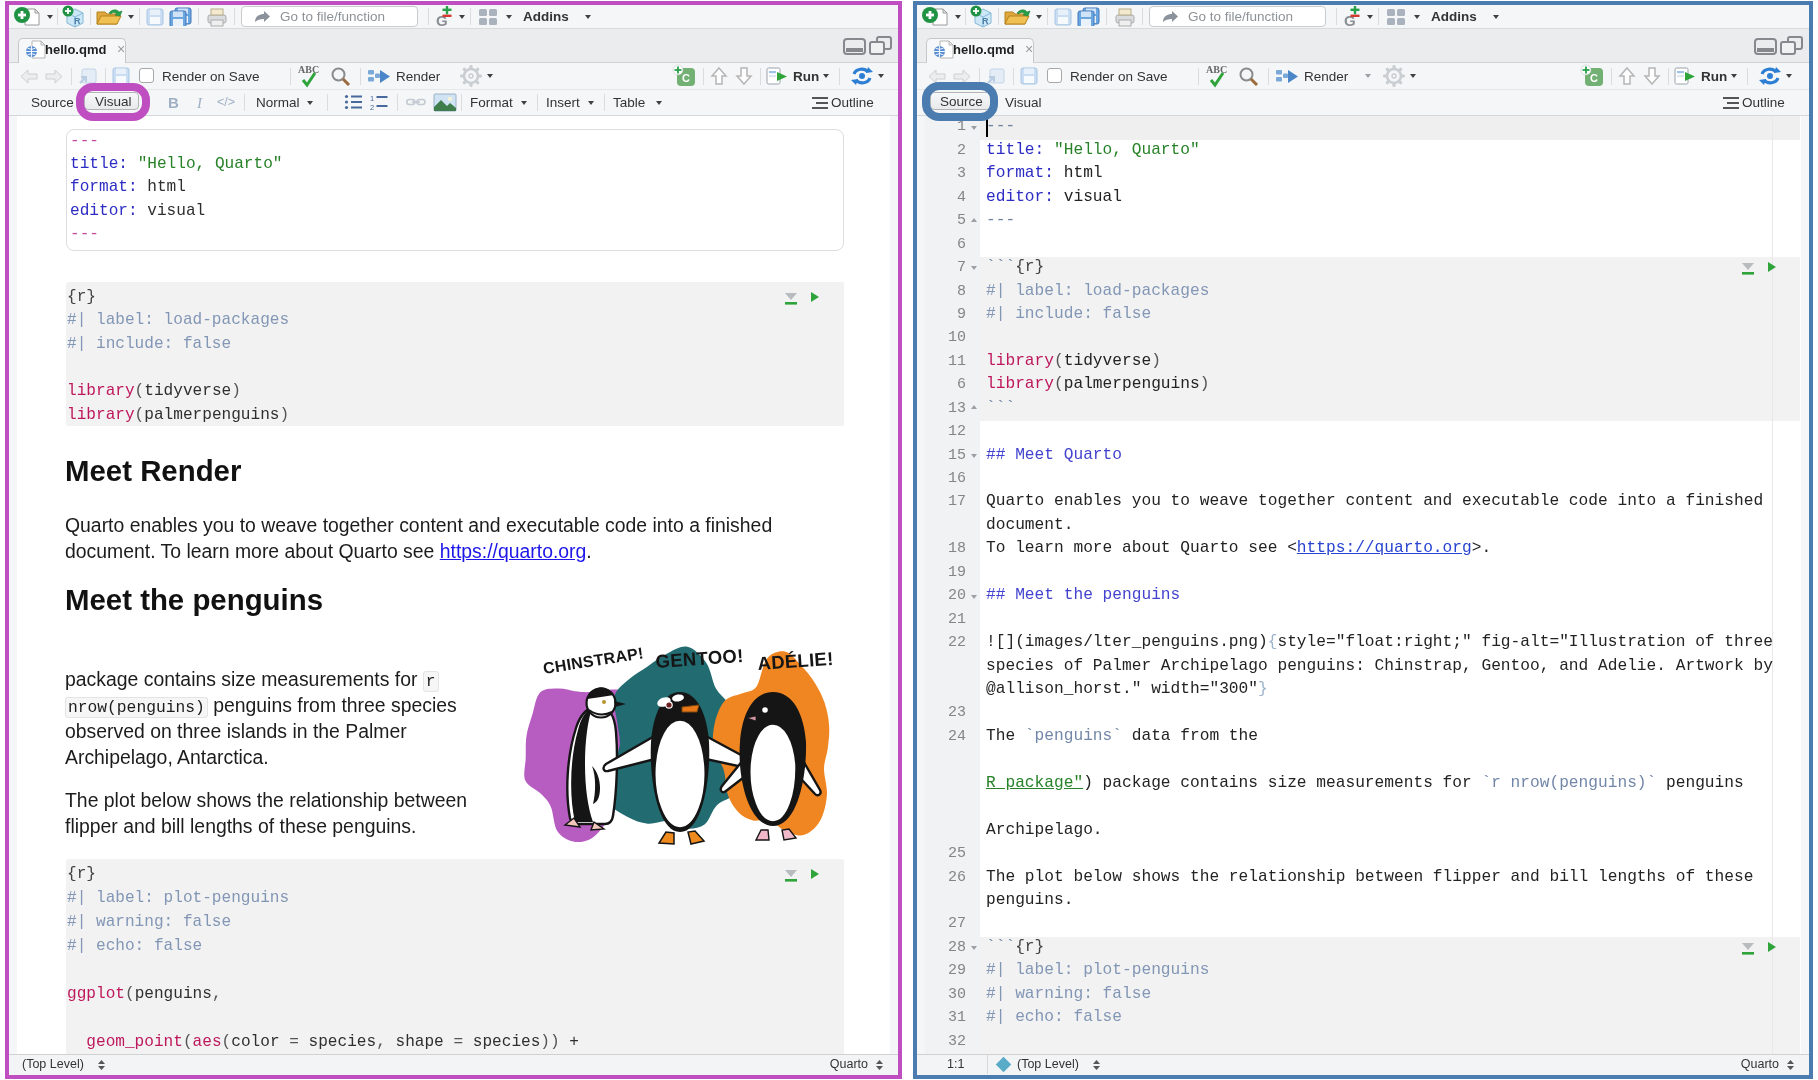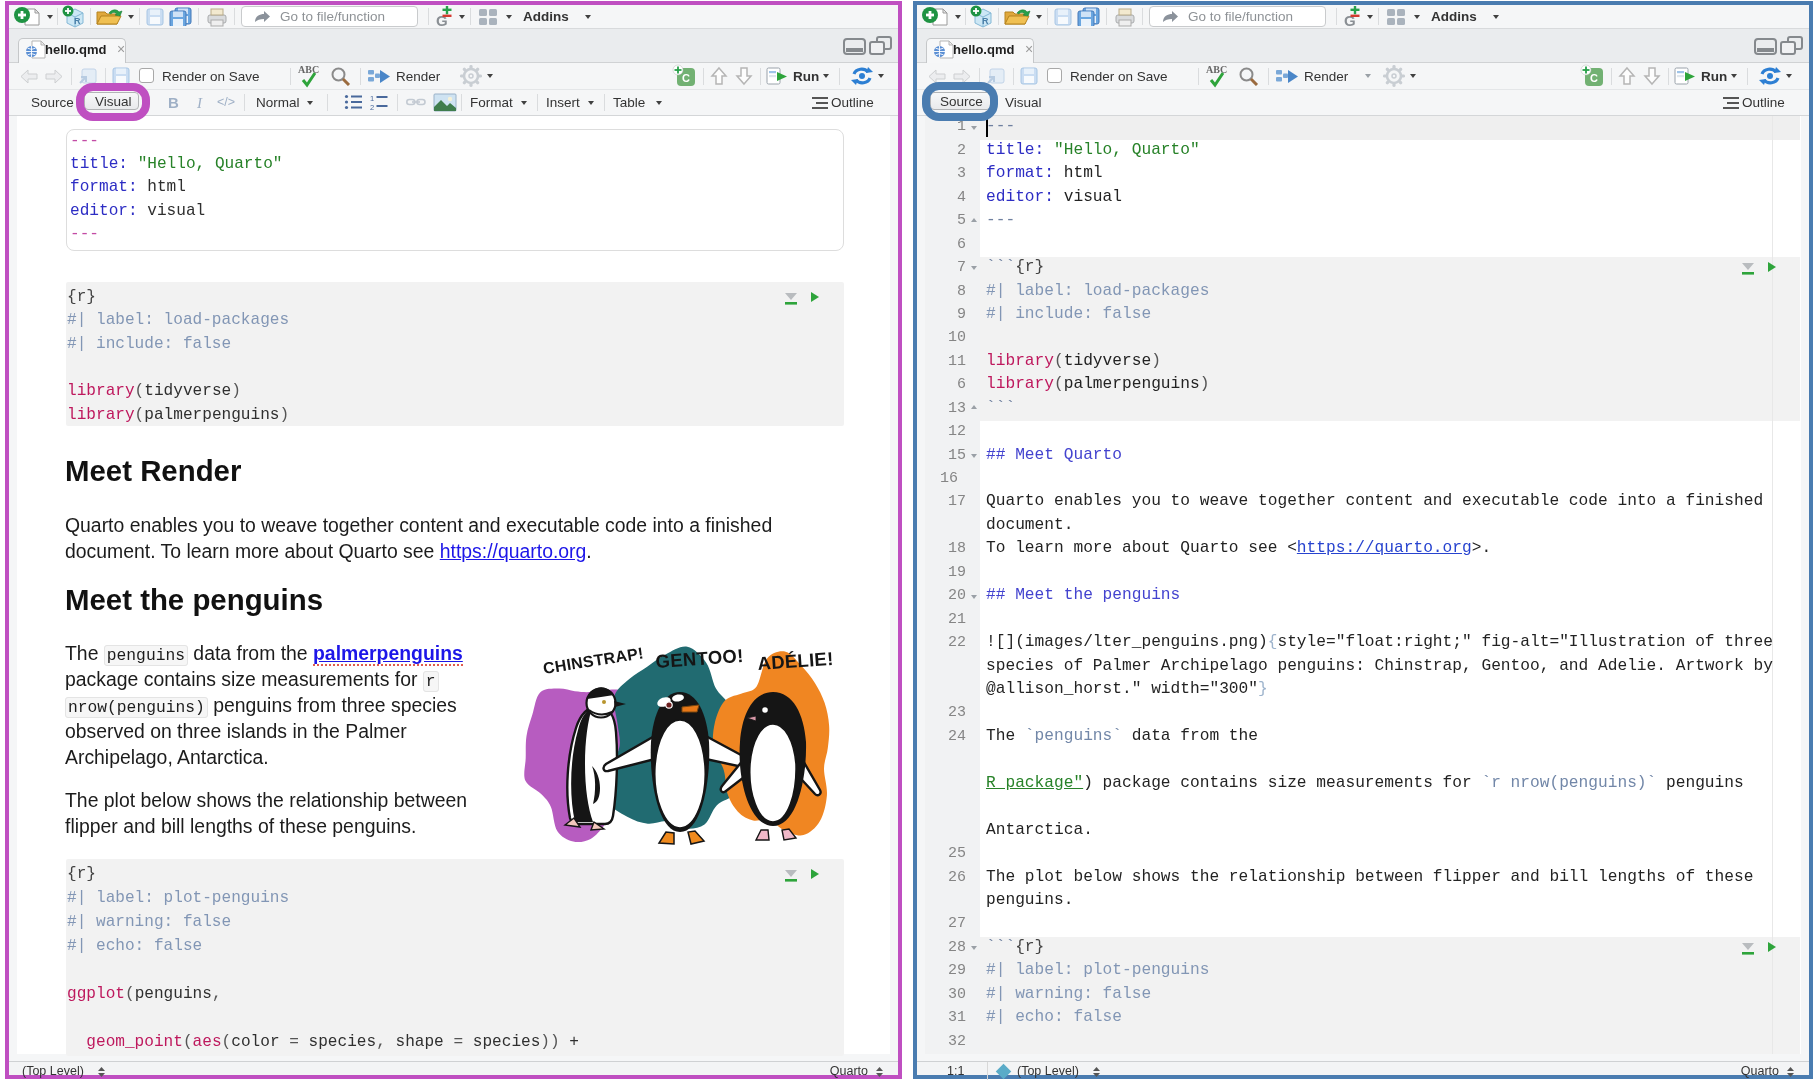--- a/index.html
+++ b/index.html
@@ -5,21 +5,21 @@
 .abs{position:absolute}
 .panel{position:absolute;top:1px;height:1078px;background:#f5f6f7}
 .pL{left:5px;width:897px;border:4px solid #bf4fc1}
 .pR{left:913px;width:900px;border:4px solid #4a7cb0}
 .tb1{position:absolute;left:0;top:0;width:100%;height:24px;background:#f5f6f7;border-bottom:1px solid #d8dadc}
 .tabstrip{position:absolute;left:0;top:24px;width:100%;height:34px;background:#eaecee;border-bottom:1px solid #d0d2d4}
 .tab{position:absolute;left:9px;top:9px;width:108px;height:25px;background:#f6f7f8;border:1px solid #c5c7c9;border-bottom:none;border-radius:5px 5px 0 0}
 .tb2{position:absolute;left:0;top:58px;width:100%;height:27px;background:#f5f6f7;border-bottom:1px solid #e4e6e8}
 .fmtb{position:absolute;left:0;top:85px;width:100%;height:26px;background:#f5f6f7;border-bottom:1px solid #d4d6d8}
 .docarea{position:absolute;left:0;top:111px;width:100%;bottom:21px;background:#f5f6f7}
-.statusbar{position:absolute;left:0;bottom:0;width:100%;height:14px;background:#f3f4f5;border-top:1px solid #cfd1d3;font-size:12.5px;color:#333}
+.statusbar{position:absolute;left:0;bottom:0;width:100%;height:21px;background:#f3f4f5;border-top:1px solid #cfd1d3;font-size:12.5px;color:#333}
 .sep{position:absolute;width:1px;height:17px;background:#dadcde}
 .caret{position:absolute;width:0;height:0;border-left:3.5px solid transparent;border-right:3.5px solid transparent;border-top:4px solid #404040}
 .gcaret{position:absolute;width:0;height:0;border-left:3.5px solid transparent;border-right:3.5px solid transparent;border-top:4px solid #9aa0a6}
 .tbtxt{position:absolute;font-size:13.5px;color:#333;white-space:nowrap}
 .yaml{position:absolute;border:1px solid #ddd;border-radius:8px;background:#fff}
 .chunk{position:absolute;background:#f2f2f2;border-radius:2px}
 .cl{position:absolute;left:0;width:100%;white-space:pre;font-family:"Liberation Mono",monospace;font-size:16.1px;color:#2f2f2f}
 .k{color:#2d2dc4}.s{color:#278228}.mg{color:#c34ba5}.c{color:#8296b5}
 .f{color:#be185d}.p{color:#555}.sl{color:#6f80a0}.h15{color:#4343cf}
 .b{color:#9db3cc}.ic2{color:#7287a8}
@@ -283,21 +283,20 @@
       <div class="cl" style="left:58px;top:266.4px"><span class="f">library</span><span class="p">(</span>tidyverse<span class="p">)</span></div>
       <div class="cl" style="left:58px;top:290.1px"><span class="f">library</span><span class="p">(</span>palmerpenguins<span class="p">)</span></div>
       <div class="abs" style="left:775px;top:176px;line-height:0"><svg width="14" height="13" viewBox="0 0 14 13">
           <path d="M1 1 h12 l-6 7 z" fill="#b9bcbf"></path>
           <rect x="1" y="10" width="12" height="2.6" fill="#2ea43b"></rect>
         </svg></div>
       <div class="runico" style="left:802px;top:176px"></div>
       <div class="h1" style="left:56px;top:338px">Meet Render</div>
       <div class="body" style="left:56px;top:396px;width:783px">Quarto enables you to weave together content and executable code into a finished document. To learn more about Quarto see <a class="lnk">https://quarto.org</a>.</div>
       <div class="h1" style="left:56px;top:467px">Meet the penguins</div>
-      <div class="body" style="left:56px;top:524px;white-space:nowrap">The <span class="code">penguins</span> data from the <span class="pplink">palmerpenguins</span></div>
       <div class="body" style="left:56px;top:550px;white-space:nowrap">package contains size measurements for <span class="code">r</span></div>
       <div class="body" style="left:56px;top:576px;white-space:nowrap"><span class="code">nrow(penguins)</span> penguins from three species</div>
       <div class="body" style="left:56px;top:602px;white-space:nowrap">observed on three islands in the Palmer</div>
       <div class="body" style="left:56px;top:628px;white-space:nowrap">Archipelago, Antarctica.</div>
       <div class="body" style="left:56px;top:671px;white-space:nowrap">The plot below shows the relationship between</div>
       <div class="body" style="left:56px;top:697px;white-space:nowrap">flipper and bill lengths of these penguins.</div>
       <div class="abs" style="left:509px;top:530px;line-height:0"><svg width="322" height="208" viewBox="0 0 322 208">
           <path d="M 117.8 112.0 C 118.3 119.0 120.1 127.3 118.4 133.7 C 116.7 140.0 111.3 145.2 107.7 150.1 C 104.0 155.0 100.0 158.1 96.5 162.9 C 93.0 167.7 90.5 174.0 86.5 179.0 C 82.6 184.0 77.8 190.2 72.6 192.9 C 67.3 195.7 60.7 196.8 55.2 195.5 C 49.6 194.2 43.1 191.0 39.4 185.2 C 35.6 179.4 35.6 167.1 32.8 160.8 C 30.1 154.6 27.2 152.2 22.9 147.8 C 18.7 143.5 9.9 140.6 7.3 134.6 C 4.8 128.6 7.5 119.5 7.7 112.0 C 7.9 104.5 7.4 97.1 8.5 89.9 C 9.6 82.7 12.1 75.9 14.3 68.7 C 16.6 61.4 17.7 50.7 22.1 46.4 C 26.5 42.0 34.8 42.8 40.6 42.6 C 46.4 42.4 51.9 44.6 56.9 45.2 C 62.0 45.7 66.0 46.3 71.0 46.1 C 76.0 45.9 81.0 44.0 86.9 44.0 C 92.8 43.9 101.2 42.3 106.2 46.0 C 111.1 49.7 115.1 58.5 116.6 66.1 C 118.1 73.7 115.0 84.0 115.2 91.6 C 115.4 99.2 117.2 105.0 117.8 112.0 Z" fill="#b75cc0"></path>
           <path d="M 236.7 100.0 C 238.3 108.3 233.7 118.8 230.6 126.8 C 227.4 134.8 222.8 142.7 217.5 148.1 C 212.2 153.5 204.0 154.2 198.9 159.3 C 193.7 164.4 191.8 174.6 186.5 178.5 C 181.3 182.4 173.6 183.2 167.4 182.6 C 161.3 182.0 155.7 175.9 149.4 175.1 C 143.1 174.3 136.5 178.4 129.8 177.7 C 123.1 176.9 115.9 174.5 109.2 170.7 C 102.6 166.9 92.6 162.8 90.0 155.0 C 87.3 147.1 91.5 133.0 93.4 123.8 C 95.3 114.7 100.5 107.6 101.6 100.0 C 102.6 92.4 100.5 86.8 99.6 78.5 C 98.8 70.2 94.4 57.8 96.4 50.2 C 98.3 42.6 106.1 37.6 111.6 32.7 C 117.1 27.8 123.2 24.8 129.2 20.7 C 135.2 16.7 140.8 11.8 147.5 8.5 C 154.2 5.1 162.6 -0.6 169.3 0.8 C 176.1 2.2 183.5 9.8 188.2 16.7 C 193.0 23.6 194.1 35.4 197.8 42.2 C 201.6 49.0 206.9 51.7 210.6 57.5 C 214.4 63.2 216.3 69.8 220.6 76.9 C 224.9 84.0 235.0 91.7 236.7 100.0 Z" fill="#216b71"></path>
           <path d="M 309.8 102.0 C 309.0 109.2 306.2 114.5 306.0 122.4 C 305.9 130.3 309.6 140.6 308.9 149.4 C 308.2 158.2 305.7 168.6 301.8 175.2 C 297.9 181.8 291.4 187.5 285.5 189.1 C 279.5 190.6 271.9 187.0 266.2 184.4 C 260.4 181.8 256.1 175.2 250.9 173.5 C 245.7 171.9 240.3 175.8 235.1 174.5 C 230.0 173.2 224.2 170.3 219.9 165.7 C 215.6 161.2 211.6 154.3 209.3 147.3 C 207.0 140.4 208.1 131.8 205.8 124.2 C 203.5 116.6 197.0 110.0 195.5 102.0 C 194.1 94.0 195.1 84.0 197.0 76.1 C 199.0 68.2 202.4 59.4 207.0 54.6 C 211.7 49.7 219.9 49.4 225.1 47.0 C 230.4 44.7 234.6 46.1 238.6 40.4 C 242.6 34.6 244.3 18.2 249.1 12.4 C 253.9 6.6 261.8 4.4 267.6 5.7 C 273.3 7.0 278.9 15.0 283.8 20.2 C 288.7 25.4 293.1 30.8 296.9 36.9 C 300.7 43.0 304.2 49.7 306.6 56.8 C 309.0 63.9 310.6 71.9 311.1 79.4 C 311.7 86.9 310.7 94.8 309.8 102.0 Z" fill="#f08622"></path>
@@ -589,40 +588,40 @@
       <div class="srow" style="left:69px;top:235.8px"><span class="f">library</span><span class="p">(</span>tidyverse<span class="p">)</span></div>
       <div class="lnum" style="left:8px;top:260.2px;width:41px">6</div>
       <div class="srow" style="left:69px;top:259.2px"><span class="f">library</span><span class="p">(</span>palmerpenguins<span class="p">)</span></div>
       <div class="lnum" style="left:8px;top:283.7px;width:41px">13</div>
       <div class="abs" style="left:53.5px;top:289.0px;width:0;height:0;border-left:3.5px solid transparent;border-right:3.5px solid transparent;border-bottom:4px solid #9aa0a6"></div>
       <div class="srow" style="left:69px;top:282.7px"><span class="sl">```</span></div>
       <div class="lnum" style="left:8px;top:307.1px;width:41px">12</div>
       <div class="lnum" style="left:8px;top:330.6px;width:41px">15</div>
       <div class="gcaret" style="left:53.5px;top:337.9px"></div>
       <div class="srow" style="left:69px;top:329.6px"><span class="h15">## Meet Quarto</span></div>
-      <div class="lnum" style="left:0;top:354.0px;width:41px">16</div>
+      <div class="lnum" style="left:8px;top:354.0px;width:41px">16</div>
       <div class="lnum" style="left:8px;top:377.4px;width:41px">17</div>
       <div class="srow" style="left:69px;top:376.4px">Quarto enables you to weave together content and executable code into a finished</div>
       <div class="srow" style="left:69px;top:399.9px">document.</div>
       <div class="lnum" style="left:8px;top:424.3px;width:41px">18</div>
       <div class="srow" style="left:69px;top:423.3px">To learn more about Quarto see &lt;<span class="u">https://quarto.org</span>&gt;.</div>
       <div class="lnum" style="left:8px;top:447.8px;width:41px">19</div>
       <div class="lnum" style="left:8px;top:471.2px;width:41px">20</div>
       <div class="gcaret" style="left:53.5px;top:478.5px"></div>
       <div class="srow" style="left:69px;top:470.2px"><span class="h15">## Meet the penguins</span></div>
       <div class="lnum" style="left:8px;top:494.6px;width:41px">21</div>
       <div class="lnum" style="left:8px;top:518.1px;width:41px">22</div>
       <div class="srow" style="left:69px;top:517.1px">![](images/lter_penguins.png)<span class="b">{</span>style="float:right;" fig-alt="Illustration of three</div>
       <div class="srow" style="left:69px;top:540.5px">species of Palmer Archipelago penguins: Chinstrap, Gentoo, and Adelie. Artwork by</div>
       <div class="srow" style="left:69px;top:564.0px">@allison_horst." width="300"<span class="b">}</span></div>
       <div class="lnum" style="left:8px;top:588.4px;width:41px">23</div>
       <div class="lnum" style="left:8px;top:611.8px;width:41px">24</div>
       <div class="srow" style="left:69px;top:610.8px">The <span class="ic2">`penguins`</span> data from the</div>
       <div class="srow" style="left:69px;top:657.7px"><span class="gs">R package"</span>) package contains size measurements for <span class="ic2">`r nrow(penguins)`</span> penguins</div>
-      <div class="srow" style="left:69px;top:704.6px">Antarctica.</div>
+      <div class="srow" style="left:69px;top:704.6px">Archipelago.</div>
       <div class="lnum" style="left:8px;top:729.0px;width:41px">25</div>
       <div class="lnum" style="left:8px;top:752.5px;width:41px">26</div>
       <div class="srow" style="left:69px;top:751.5px">The plot below shows the relationship between flipper and bill lengths of these</div>
       <div class="srow" style="left:69px;top:774.9px">penguins.</div>
       <div class="lnum" style="left:8px;top:799.4px;width:41px">27</div>
       <div class="lnum" style="left:8px;top:822.8px;width:41px">28</div>
       <div class="gcaret" style="left:53.5px;top:830.1px"></div>
       <div class="srow" style="left:69px;top:821.8px"><span class="sl">```</span><span style="color:#444">{r}</span></div>
       <div class="lnum" style="left:8px;top:846.2px;width:41px">29</div>
       <div class="srow" style="left:69px;top:845.2px"><span class="c">#| label: plot-penguins</span></div>

